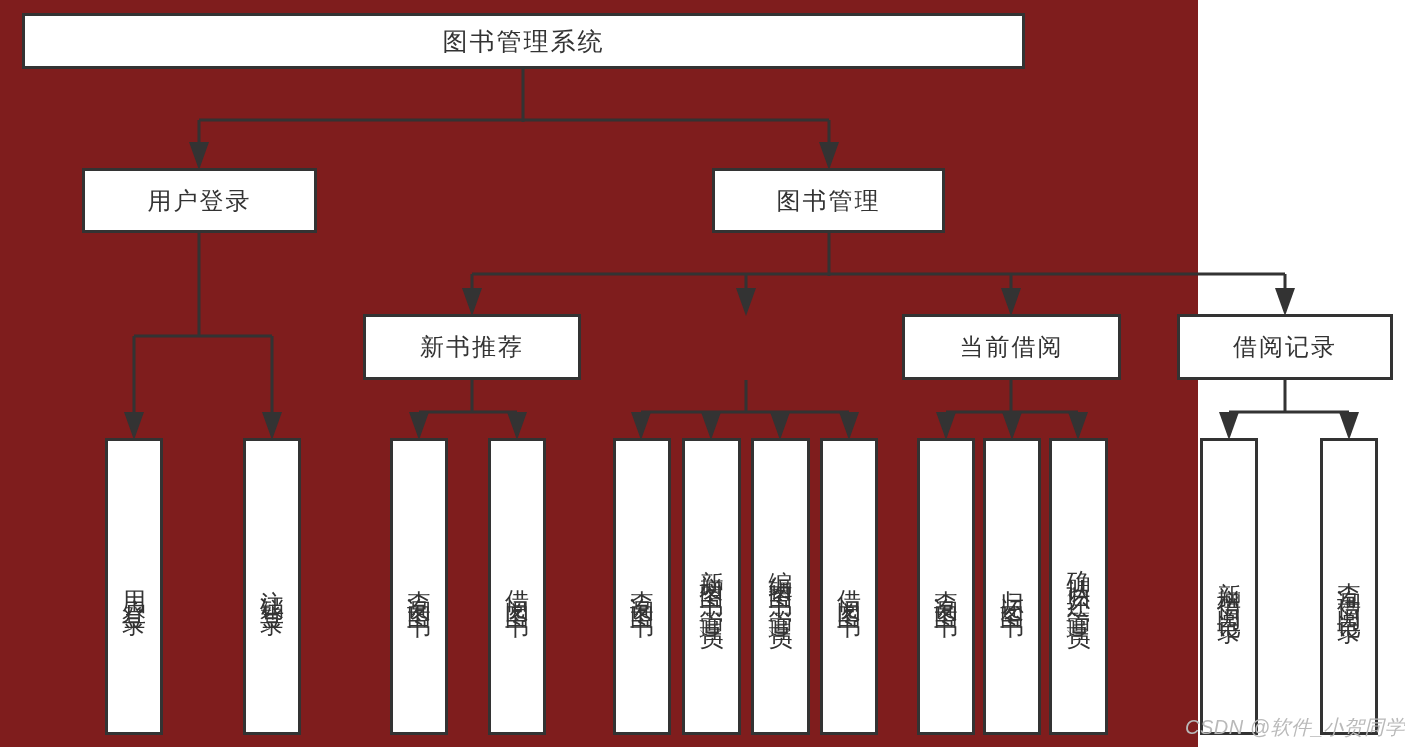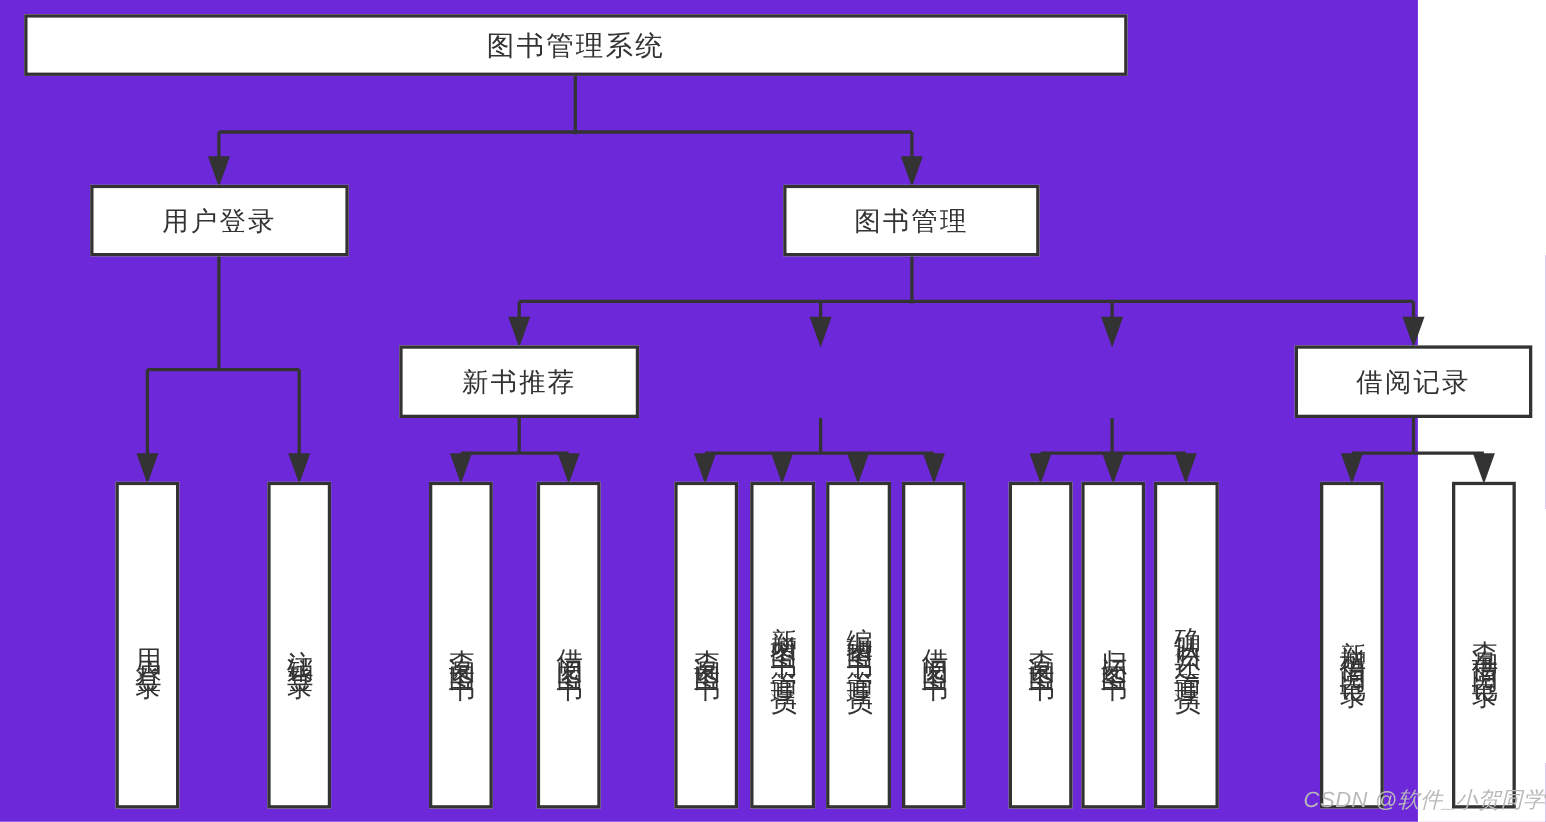--- a/index.html
+++ b/index.html
@@ -1,21 +1,21 @@
 <!DOCTYPE html>
 <html><head>
 <meta charset="utf-8">
 <style>
   html,body{margin:0;padding:0;background:#ffffff;}
   body{
     font-family:"Liberation Sans","DejaVu Sans",sans-serif;
     width:1405px;height:747px;overflow:hidden;
   }
   .canvas{
-    position:relative;width:1289px;height:747px;background:#6d28d9;
+    position:relative;width:1198px;height:747px;background:#7f1d1d;
   }
   .connectors{
     position:absolute;left:0;top:0;width:1405px;height:747px;z-index:1;
   }
   .box{
     position:absolute;box-sizing:border-box;background:#ffffff;
     border:3px solid #333333;display:flex;align-items:center;justify-content:center;
     z-index:2;
   }
   .hlabel{
@@ -91,20 +91,23 @@
   <div class="box" style="left:82px;top:168px;width:235px;height:65px">
     <span class="hlabel">用户登录</span>
   </div>
   <div class="box" style="left:712px;top:168px;width:233px;height:65px">
     <span class="hlabel">图书管理</span>
   </div>
 
   <div class="box" style="left:363px;top:314px;width:218px;height:66px">
     <span class="hlabel">新书推荐</span>
   </div>
+  <div class="box" style="left:902px;top:314px;width:219px;height:66px">
+    <span class="hlabel">当前借阅</span>
+  </div>
   <div class="box" style="left:1177px;top:314px;width:216px;height:66px">
     <span class="hlabel">借阅记录</span>
   </div>
 
   <div class="box leaf" style="left:105px">
     <span class="vlabel">用户登录</span>
   </div>
   <div class="box leaf" style="left:243px">
     <span class="vlabel">注销登录</span>
   </div>

